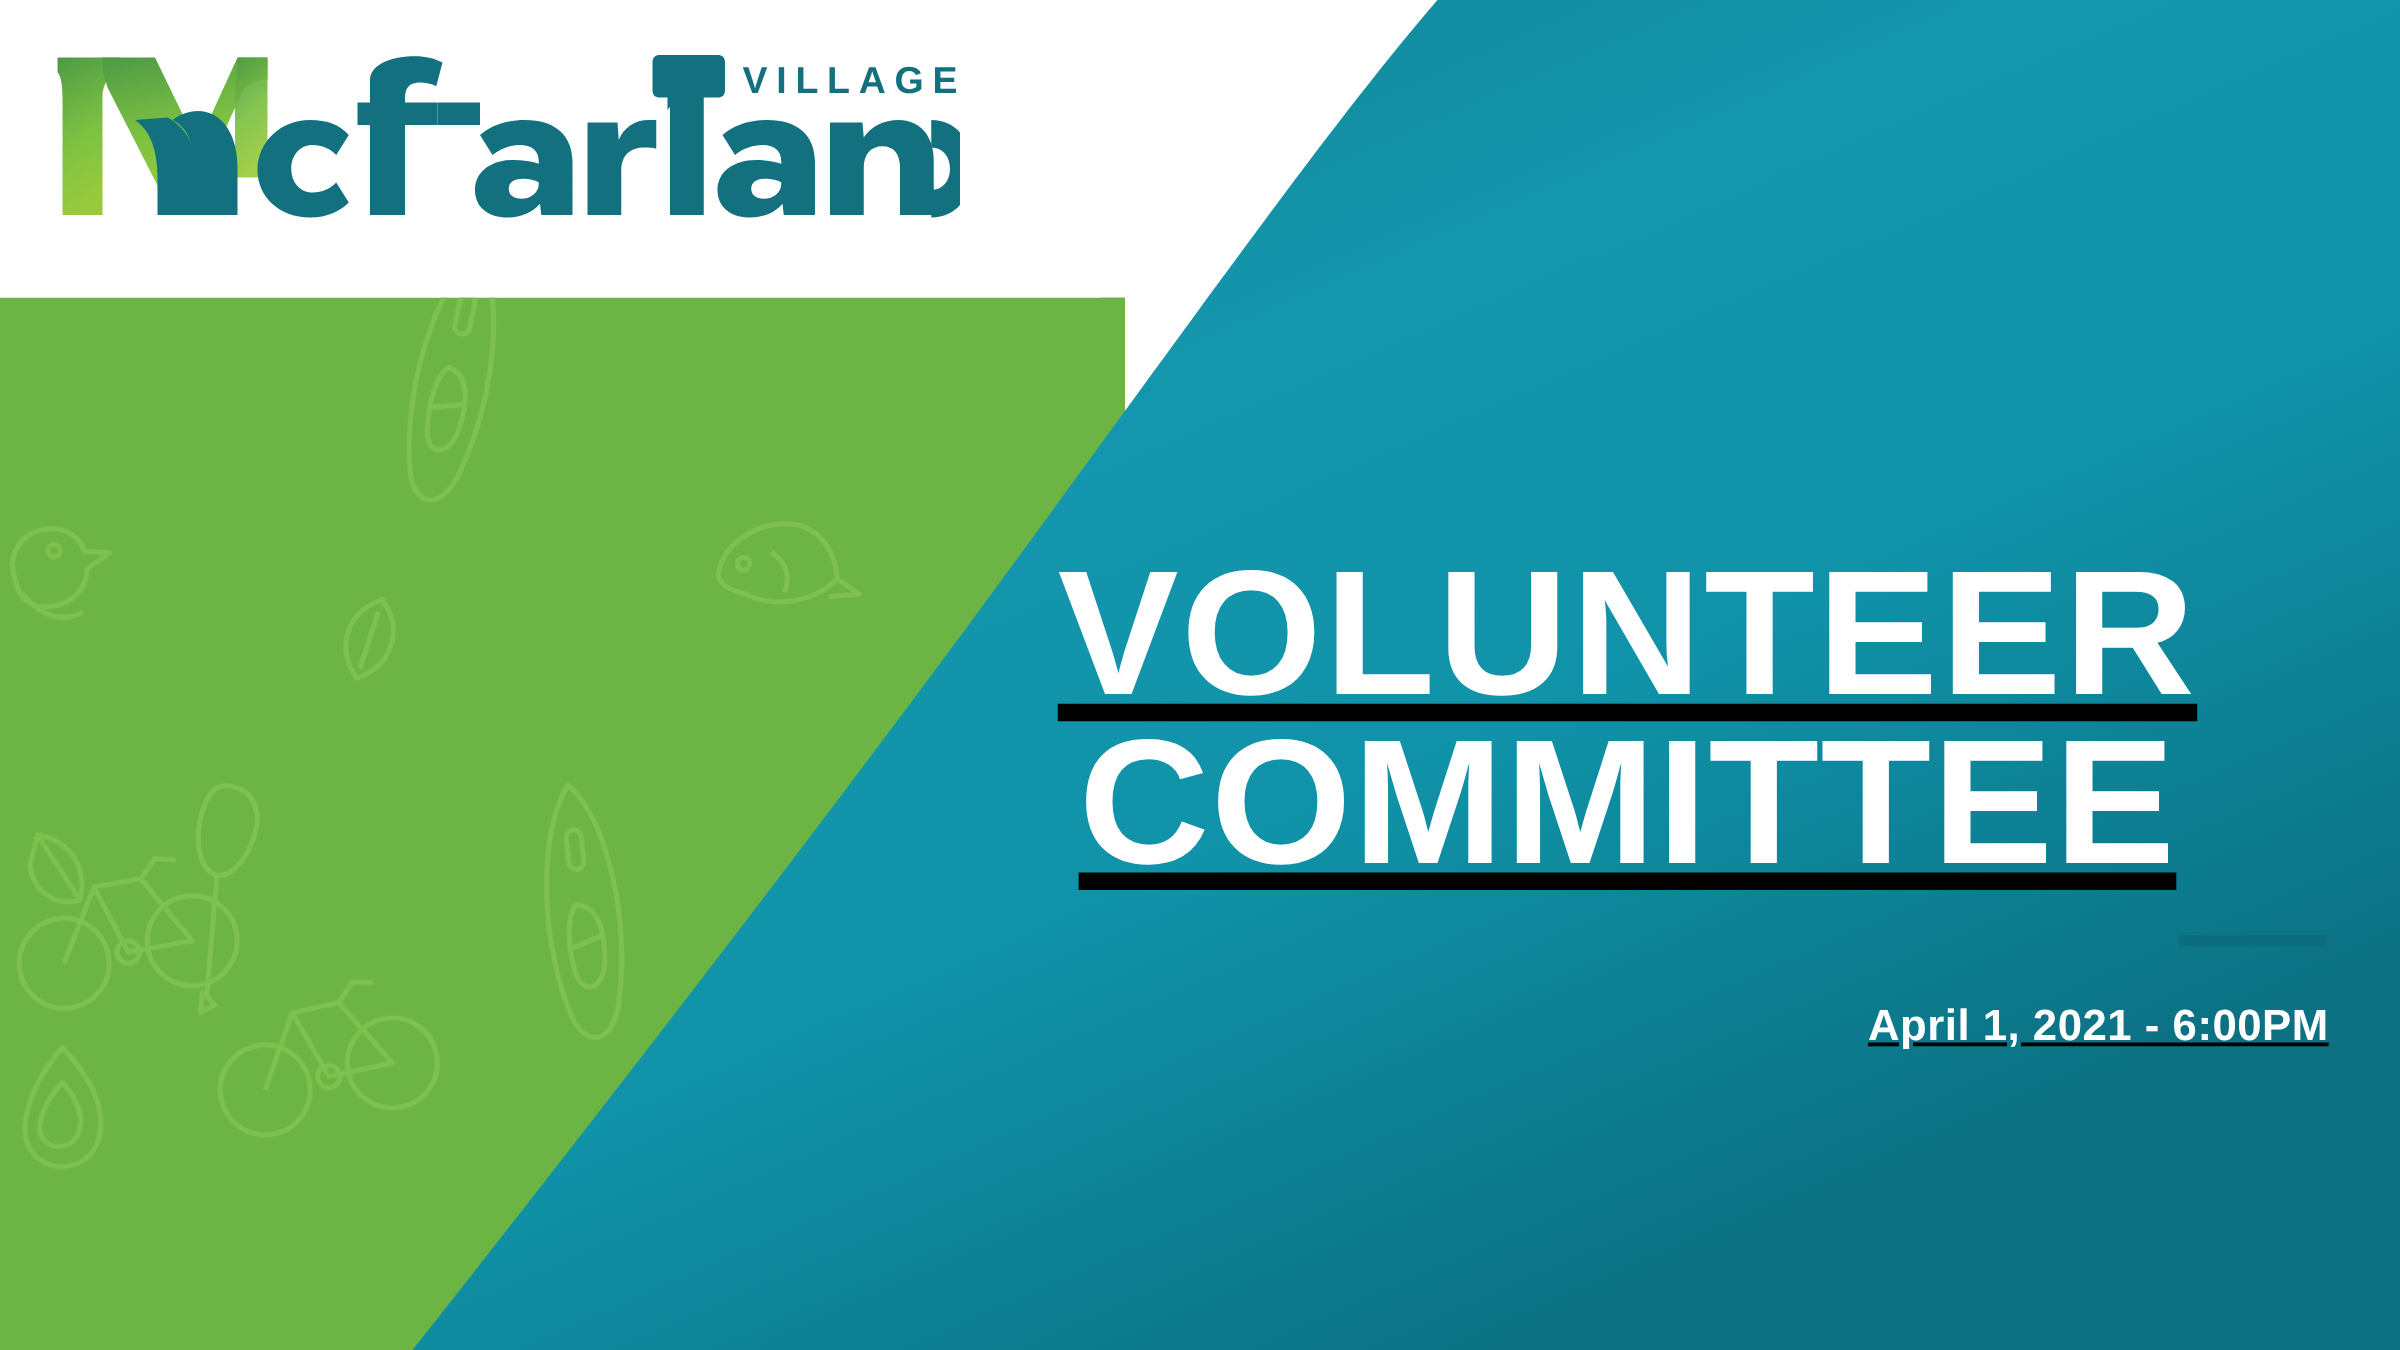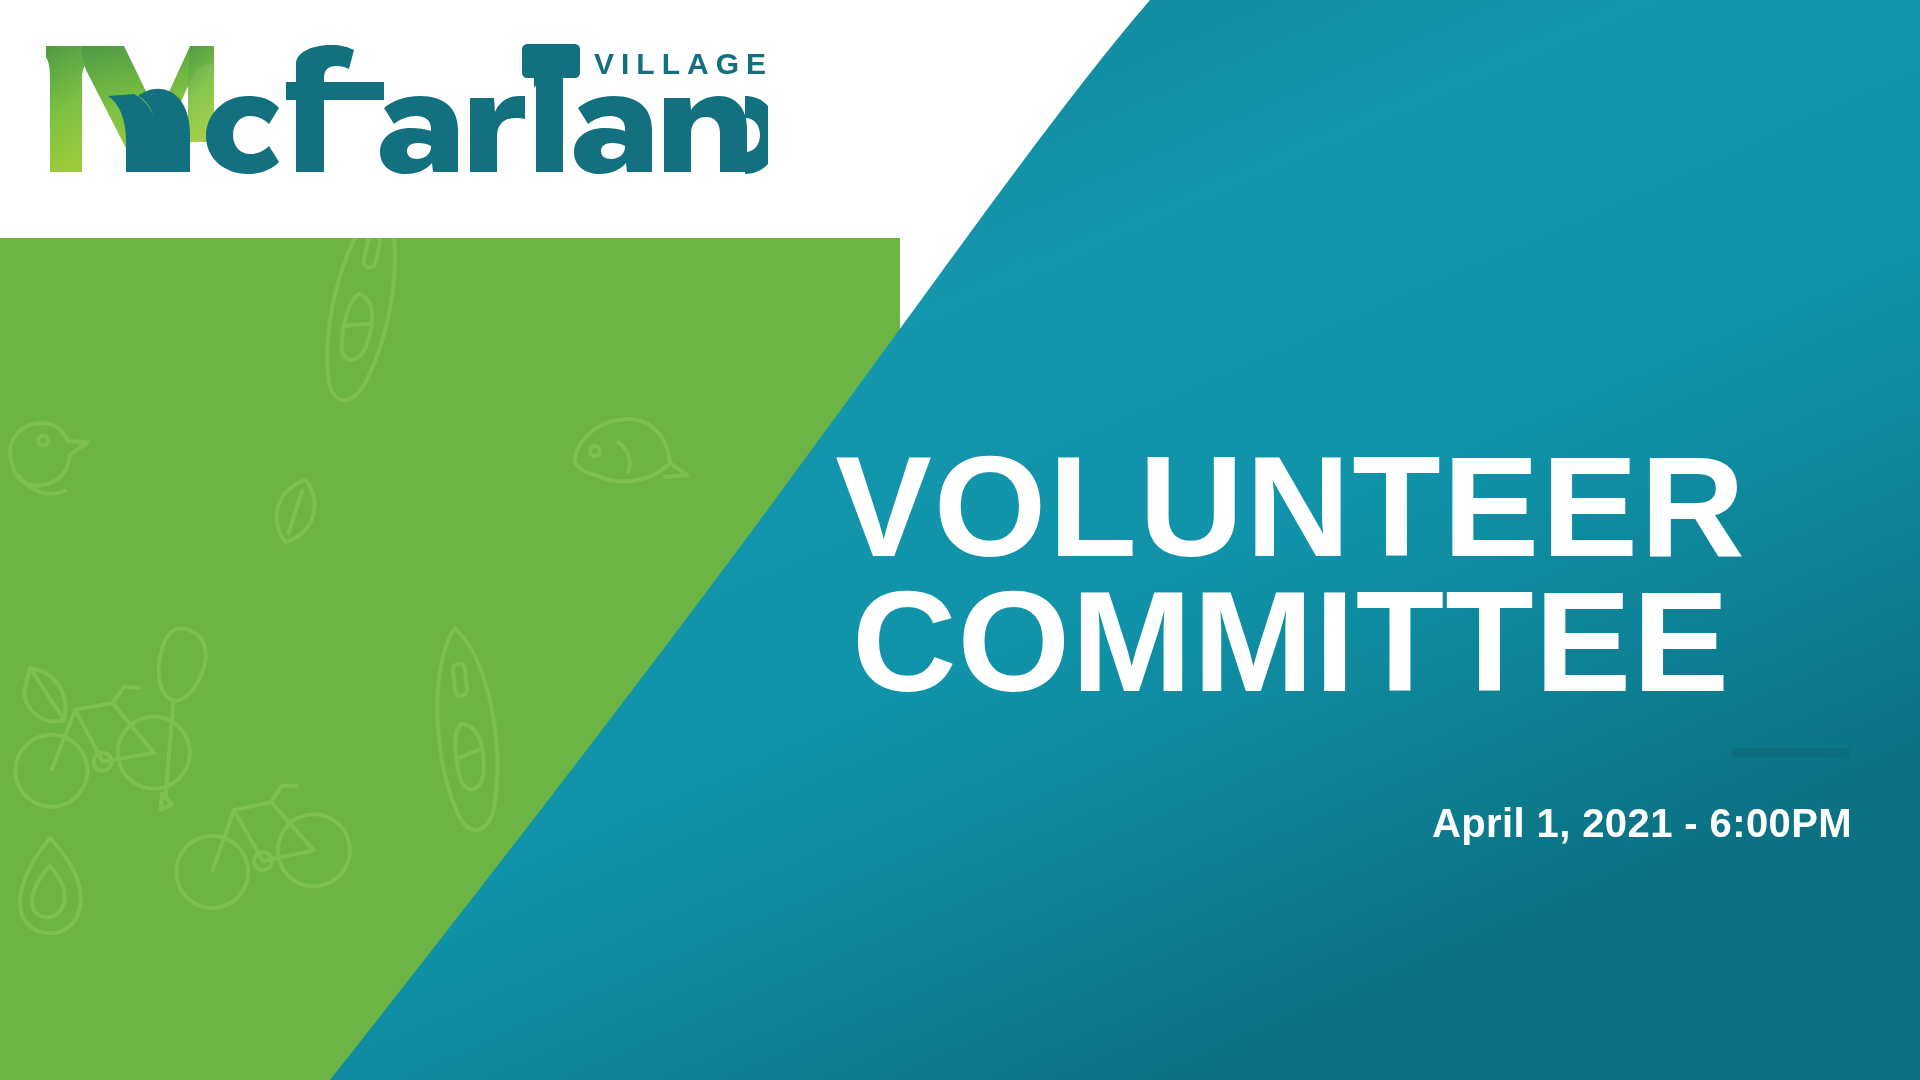--- a/index.html
+++ b/index.html
@@ -52,24 +52,25 @@
   
   .logo {
     position:absolute;
     left:38px; top:34px;
     width:730px; height:150px;
   }
 
   
   .content {
     position:absolute;
-    right:64px;
+    right:53px;
     top:440px;
     width:1130px;
     text-align:right;
+    text-decoration:underline;
   }
   .title {
     color:#ffffff;
     font-family:"Liberation Sans", sans-serif;
     font-weight:bold;
     font-size:142px;
     line-height:0.95;
     letter-spacing:2px;
     text-align:center;
     transform:scaleX(1.02);
@@ -81,21 +82,21 @@
   .rule {
     width:118px;
     height:9px;
     background:#0b6d7e;
     margin:38px 6px 0 auto;
     border-radius:1px;
   }
 
   .date {
     color:#ffffff;
-    font-size:40px;
+    font-size:35px;
     font-weight:bold;
     letter-spacing:0.4px;
     margin-top:44px;
     margin-right:4px;
     white-space:nowrap;
   }
 </style>
 </head>
 <body>
 

